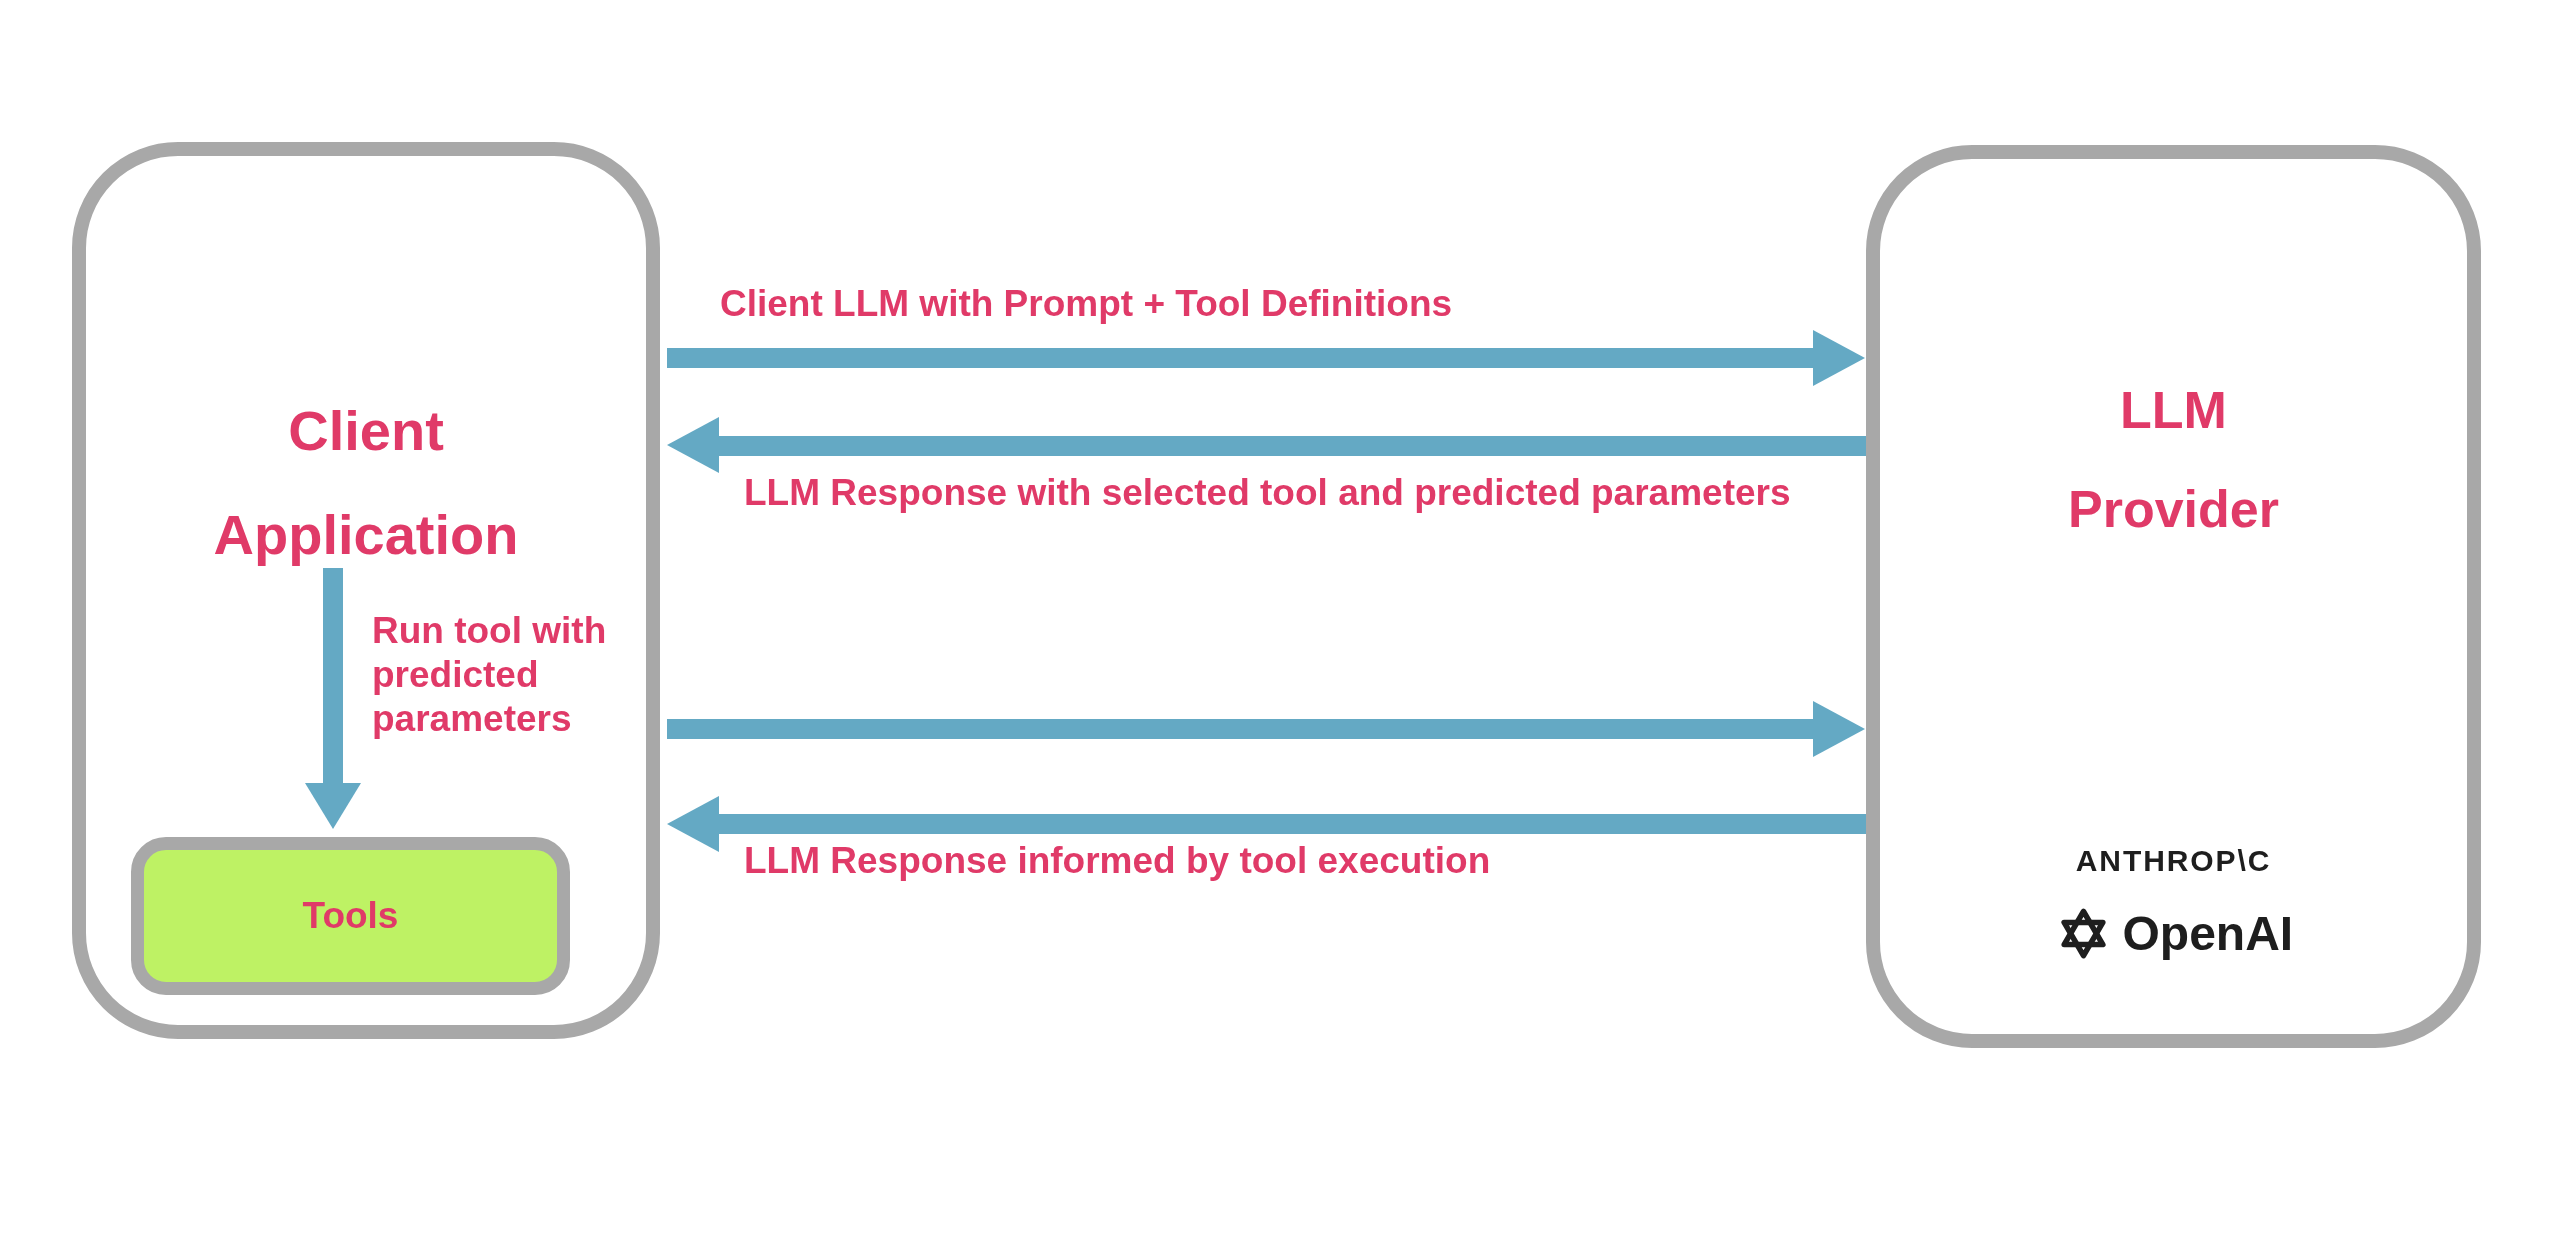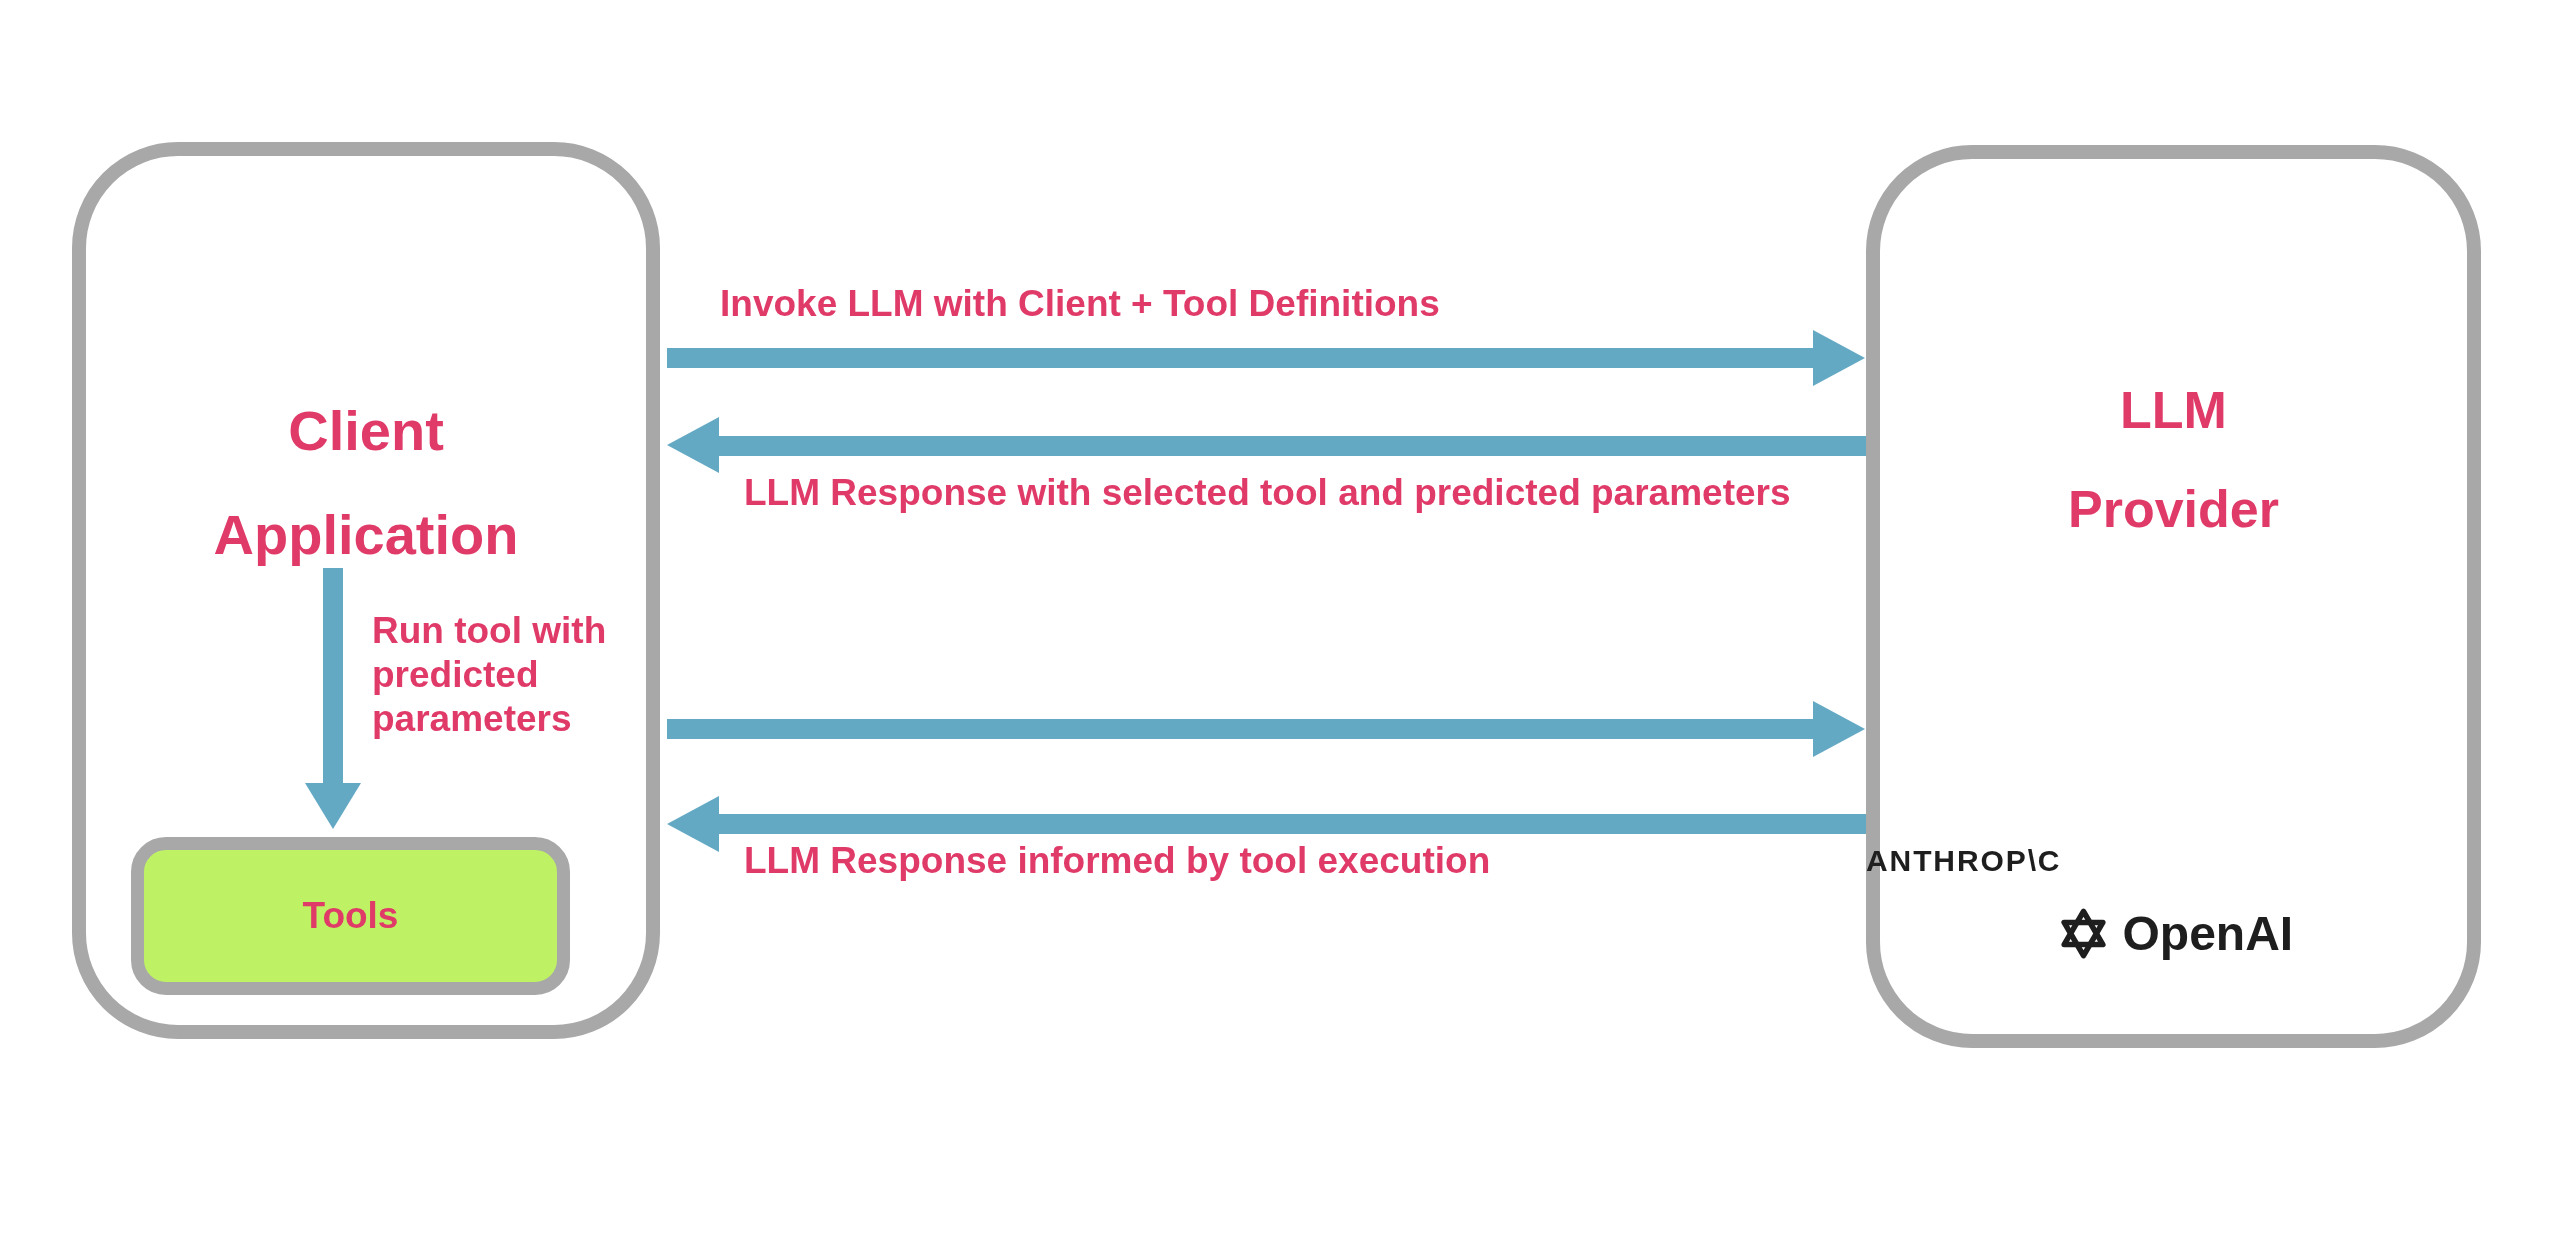--- a/index.html
+++ b/index.html
@@ -57,20 +57,21 @@
     box-sizing:border-box;
     border:13.5px solid var(--gray);
     border-radius:35px;
     display:flex;align-items:center;justify-content:center;
     background:#bef264;
   }
   .tools-label{
     font-weight:bold;font-size:37px;color:var(--pink);
   }
   .anthropic{
+    text-align:center;
     font-weight:bold;
     font-size:30px;
     letter-spacing:1.9px;
     color:var(--ink);
   }
   .openai-row{
     display:flex;align-items:center;justify-content:center;gap:9.7px;
     color:var(--ink);
   }
   .openai-text{
@@ -104,21 +105,21 @@
   <div class="abs openai-row" style="left:1866px;top:902px;width:615px;height:62px;">
     <span style="display:inline-flex;">
       <svg width="59" height="59" viewBox="0 0 64 64" fill="none" stroke="#1e1e1e" stroke-width="6" stroke-linejoin="round">
         <path d="M32 8 L53 44 L11 44 Z"></path>
         <path d="M32 56 L11 20 L53 20 Z"></path>
       </svg>
     </span>
     <span class="openai-text">OpenAI</span>
   </div>
 
-  <div class="abs flow-label" style="left:720px;top:282px;">Invoke LLM with Client + Tool Definitions</div>
+  <div class="abs flow-label" style="left:720px;top:282px;">Client LLM with Prompt + Tool Definitions</div>
   <div class="abs arrow-body" style="left:667px;top:348px;width:1146px;height:20px;"></div>
   <div class="abs head head-right" style="left:1813px;top:330px;"></div>
 
   <div class="abs head head-left" style="left:667px;top:417px;"></div>
   <div class="abs arrow-body" style="left:719px;top:436px;width:1147px;height:20px;"></div>
   <div class="abs flow-label" style="left:744px;top:471px;">LLM Response with selected tool and predicted parameters</div>
 
   <div class="abs arrow-body" style="left:667px;top:719px;width:1146px;height:20px;"></div>
   <div class="abs head head-right" style="left:1813px;top:701px;"></div>
 

